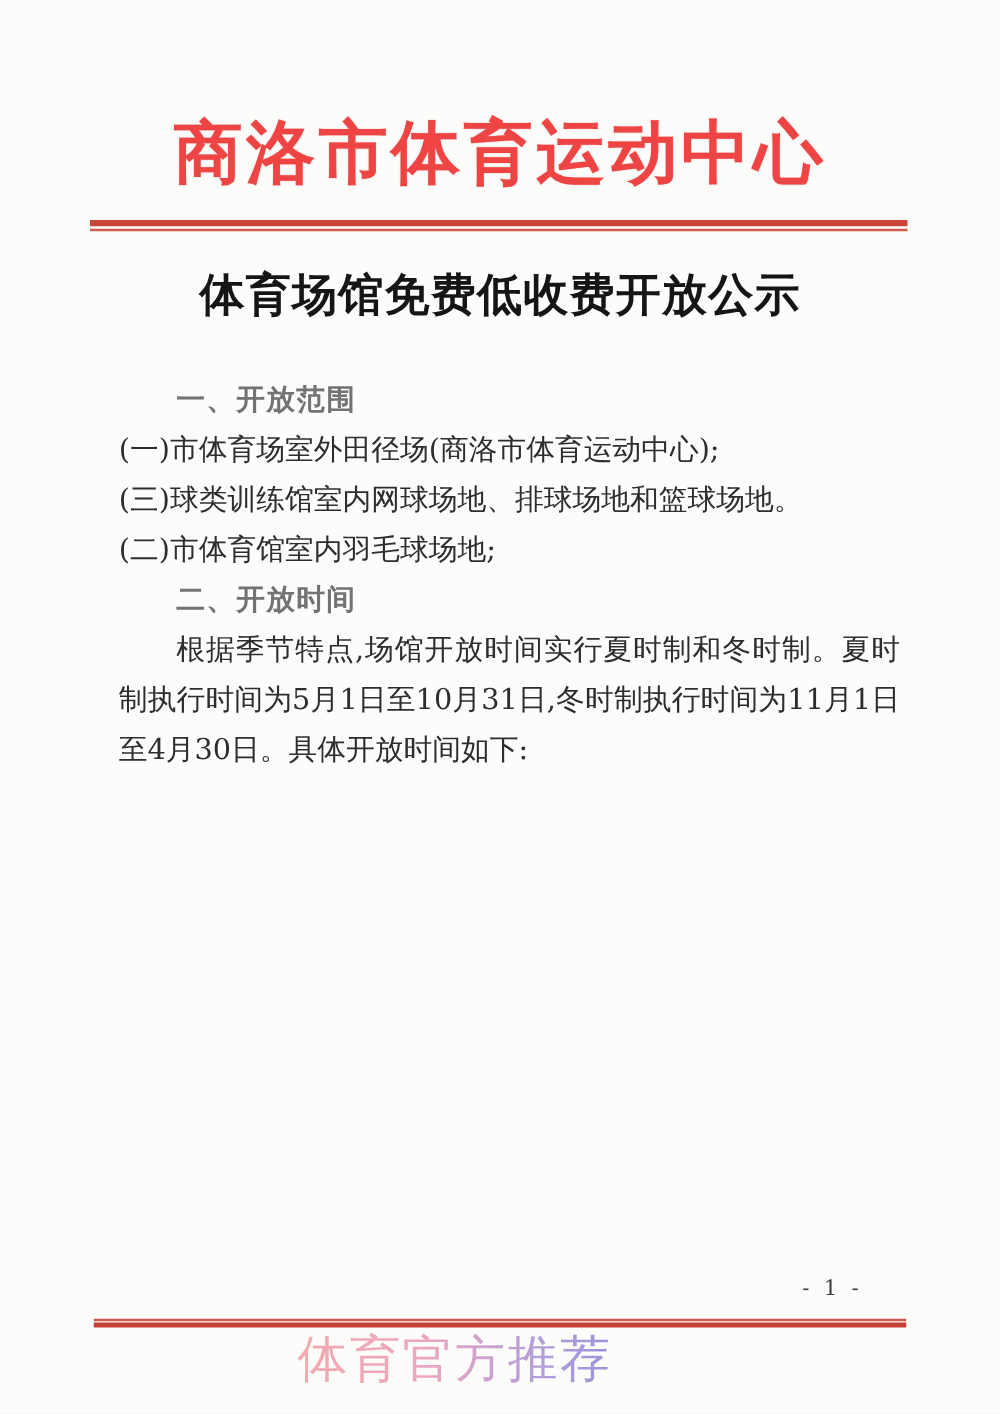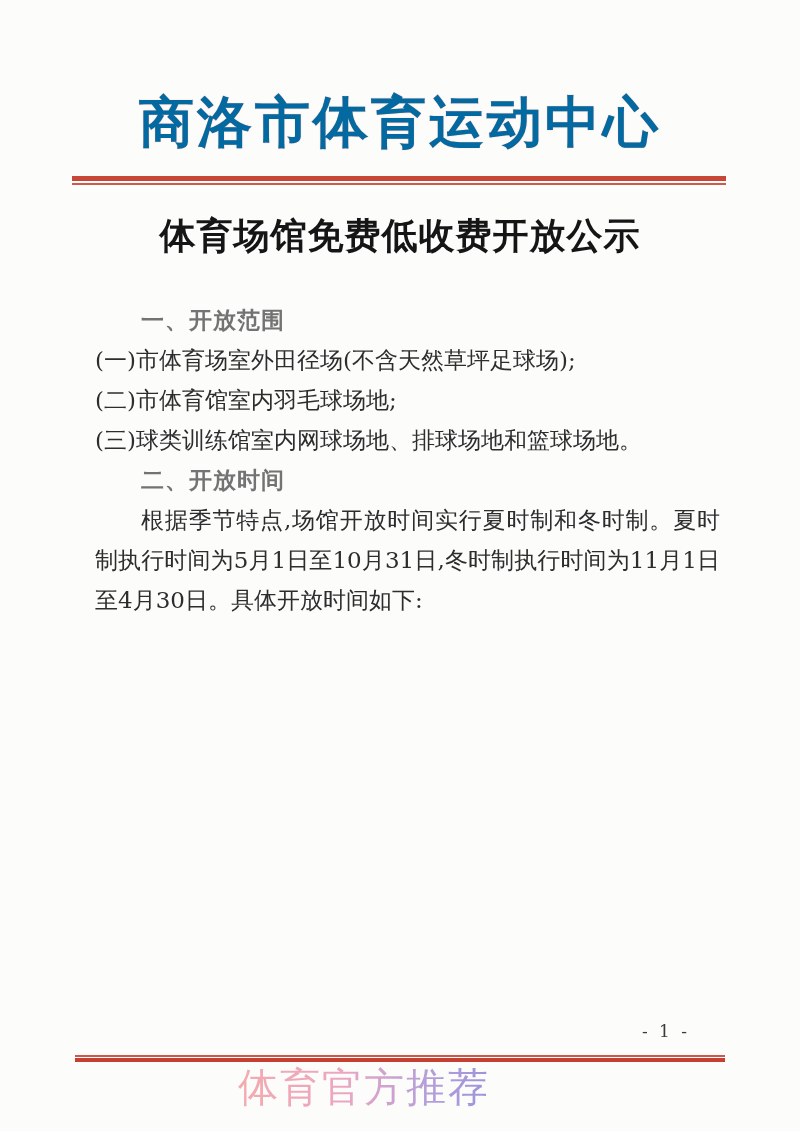--- a/index.html
+++ b/index.html
@@ -9,21 +9,21 @@
     margin:0 auto;
     background:#fcfcfb;
     overflow:hidden;
     font-family:"DejaVu Serif","Liberation Serif",serif;
   }
   .header-title {
     position:absolute; top:86px; left:0; width:100%;
     text-align:center;
     font-size:55px; font-weight:bold;
     letter-spacing:3px;
-    color:#0369a1;
+    color:#ef4444;
     text-shadow:0 0 1px rgba(201,40,28,.45);
   }
   .header-rule {
     position:absolute; top:176px; left:72px; width:654px;
     height:2px;
     border-top:5px solid #c84638;
     border-bottom:2px solid #cf5a4c;
   }
   .doc-title {
     position:absolute; top:212px; left:0; width:100%;
@@ -81,23 +81,23 @@
 <div class="page">
 
   <div class="header-title">商洛市体育运动中心</div>
 
   <div class="header-rule"></div>
 
   <div class="doc-title">体育场馆免费低收费开放公示</div>
 
   <div class="doc-body">
       <p class="para heading">一、开放范围</p>
-      <p class="para item">(一)市体育场室外田径场(不含天然草坪足球场);</p>
+      <p class="para item">(一)市体育场室外田径场(商洛市体育运动中心);</p>
+      <p class="para item">(三)球类训练馆室内网球场地、排球场地和篮球场地。</p>
       <p class="para item">(二)市体育馆室内羽毛球场地;</p>
-      <p class="para item">(三)球类训练馆室内网球场地、排球场地和篮球场地。</p>
       <p class="para heading">二、开放时间</p>
       <p class="para indent">根据季节特点,场馆开放时间实行夏时制和冬时制。夏时制执行时间为5月1日至10月31日,冬时制执行时间为11月1日至4月30日。具体开放时间如下:</p>
     </div>
 
   <div class="page-number">- 1 -</div>
 
   <div class="footer-rule"></div>
 
   <div class="watermark">体育官方推荐</div>
 

